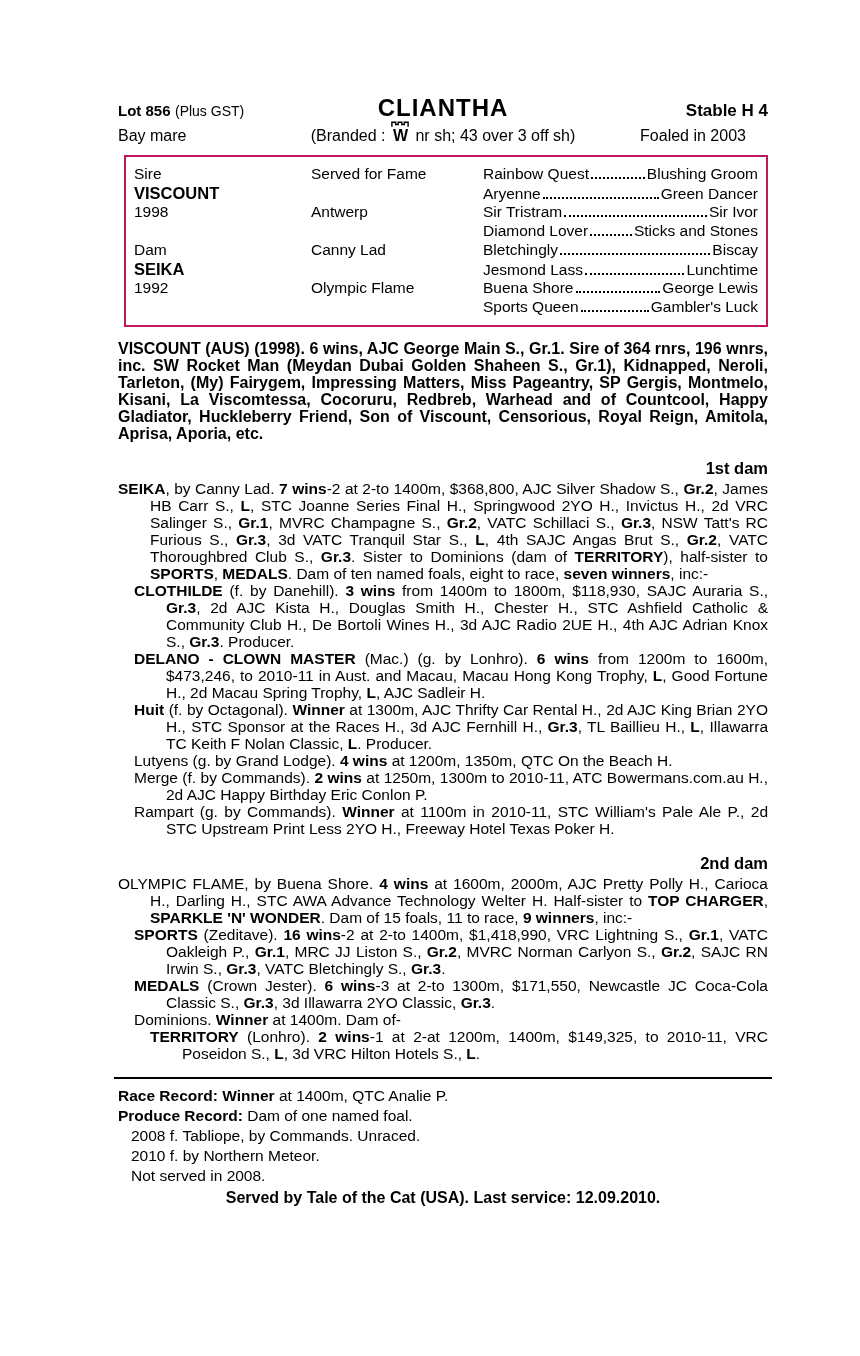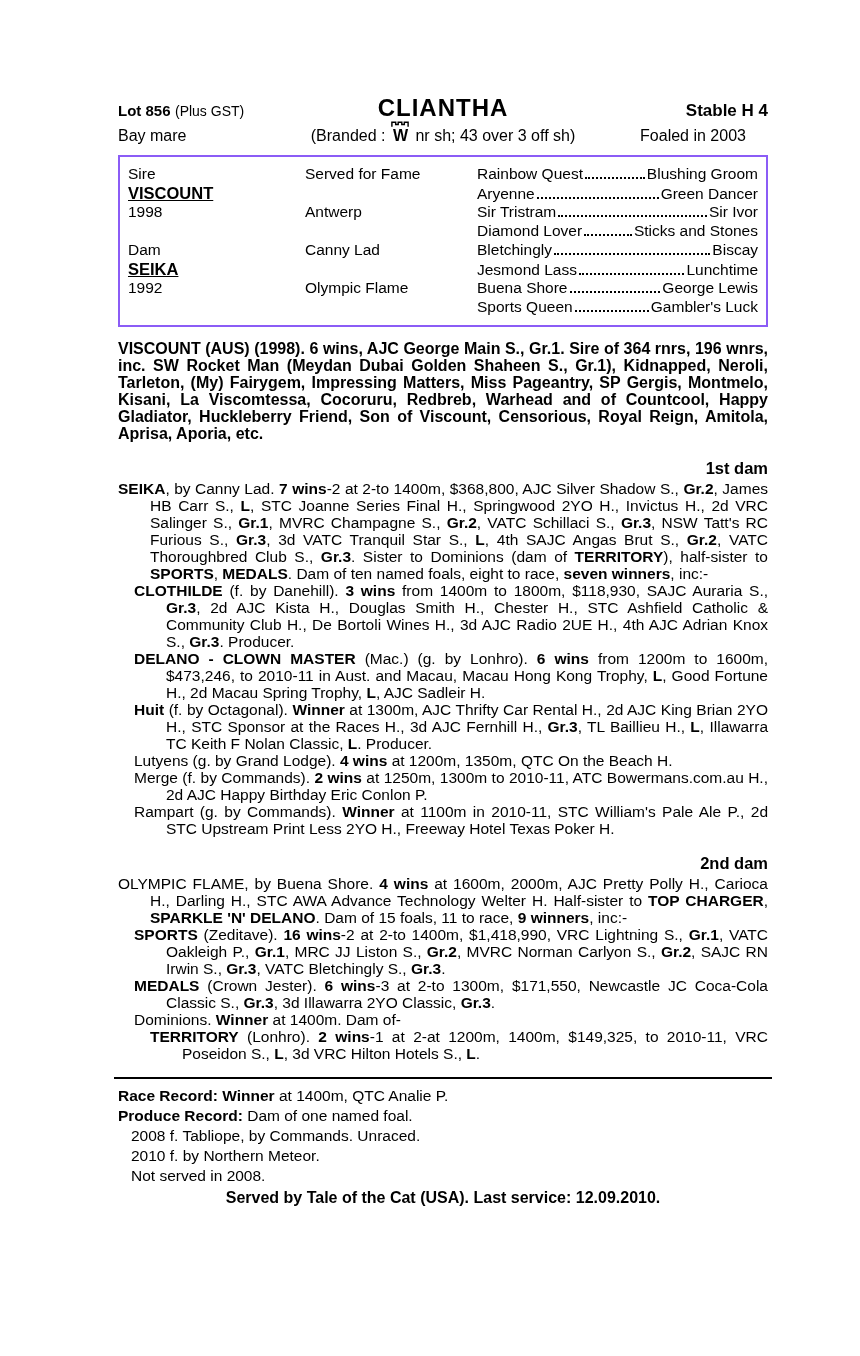--- a/index.html
+++ b/index.html
@@ -17,28 +17,28 @@
   .horse-name{flex:1;text-align:center;font-weight:bold;font-size:24px;letter-spacing:1px;}
   .info-row{display:flex;align-items:baseline;margin-top:5px;font-size:16px;}
   .info-row .side{width:150px;}
   .info-row .side.right{text-align:center;width:150px;}
   .info-row .mid{flex:1;text-align:center;}
   .brand{position:relative;display:inline-block;font-weight:bold;margin:0 3px;}
   .brand .crown{position:absolute;top:-6px;left:50%;transform:translateX(-50%);
                 width:18px;height:6px;}
 
   
-  .ped{border:2px solid #8b5cf6;margin-top:10px;padding:8px 8px 8px 8px;}
+  .ped{border:2px solid #be185d;margin-top:10px;padding:8px 8px 8px 8px;margin-left:6px;}
   .p-row{display:flex;align-items:baseline;height:19px;font-size:15.5px;}
   .p-c1{width:177px;flex:none;}
   .p-c2{width:172px;flex:none;}
   .p-c3{flex:1;display:flex;align-items:baseline;min-width:0;}
   .p-c3 .leader{flex:1;border-bottom:2px dotted #000;margin:0 2px 3px 2px;min-width:8px;}
   .bold{font-weight:bold;}
-  .p-name{font-size:16.5px;text-decoration:underline;}
+  .p-name{font-size:16.5px;}
 
   
   .sire-blurb{margin-top:13px;font-weight:bold;font-size:16px;line-height:17px;
               text-align:justify;}
 
   
   .sec-head{font-weight:bold;font-size:16.5px;margin:17px 0 2px 0;text-align:right;}
   .para{font-size:15.5px;line-height:17px;text-align:justify;}
   .lv0{padding-left:32px;text-indent:-32px;}
   .lv1{padding-left:48px;text-indent:-32px;}
@@ -158,21 +158,21 @@
     <div class="para lv1"><b>CLOTHILDE</b> (f. by Danehill). <b>3 wins</b> from 1400m to 1800m, $118,930, SAJC Auraria S., <b>Gr.3</b>, 2d AJC Kista H., Douglas Smith H., Chester H., STC Ashfield Catholic &amp; Community Club H., De Bortoli Wines H., 3d AJC Radio 2UE H., 4th AJC Adrian Knox S., <b>Gr.3</b>. Producer.</div>
     <div class="para lv1"><b>DELANO - CLOWN MASTER</b> (Mac.) (g. by Lonhro). <b>6 wins</b> from 1200m to 1600m, $473,246, to 2010-11 in Aust. and Macau, Macau Hong Kong Trophy, <b>L</b>, Good Fortune H., 2d Macau Spring Trophy, <b>L</b>, AJC Sadleir H.</div>
     <div class="para lv1"><b>Huit</b> (f. by Octagonal). <b>Winner</b> at 1300m, AJC Thrifty Car Rental H., 2d AJC King Brian 2YO H., STC Sponsor at the Races H., 3d AJC Fernhill H., <b>Gr.3</b>, TL Baillieu H., <b>L</b>, Illawarra TC Keith F Nolan Classic, <b>L</b>. Producer.</div>
     <div class="para lv1">Lutyens (g. by Grand Lodge). <b>4 wins</b> at 1200m, 1350m, QTC On the Beach H.</div>
     <div class="para lv1">Merge (f. by Commands). <b>2 wins</b> at 1250m, 1300m to 2010-11, ATC Bowermans.com.au H., 2d AJC Happy Birthday Eric Conlon P.</div>
     <div class="para lv1">Rampart (g. by Commands). <b>Winner</b> at 1100m in 2010-11, STC William's Pale Ale P., 2d STC Upstream Print Less 2YO H., Freeway Hotel Texas Poker H.</div>
   </div>
 
   <div>
     <div class="sec-head">2nd dam</div>
-    <div class="para lv0">OLYMPIC FLAME, by Buena Shore. <b>4 wins</b> at 1600m, 2000m, AJC Pretty Polly H., Carioca H., Darling H., STC AWA Advance Technology Welter H. Half-sister to <b>TOP CHARGER</b>, <b>SPARKLE 'N' DELANO</b>. Dam of 15 foals, 11 to race, <b>9 winners</b>, inc:-</div>
+    <div class="para lv0">OLYMPIC FLAME, by Buena Shore. <b>4 wins</b> at 1600m, 2000m, AJC Pretty Polly H., Carioca H., Darling H., STC AWA Advance Technology Welter H. Half-sister to <b>TOP CHARGER</b>, <b>SPARKLE 'N' WONDER</b>. Dam of 15 foals, 11 to race, <b>9 winners</b>, inc:-</div>
     <div class="para lv1"><b>SPORTS</b> (Zeditave). <b>16 wins</b>-2 at 2-to 1400m, $1,418,990, VRC Lightning S., <b>Gr.1</b>, VATC Oakleigh P., <b>Gr.1</b>, MRC JJ Liston S., <b>Gr.2</b>, MVRC Norman Carlyon S., <b>Gr.2</b>, SAJC RN Irwin S., <b>Gr.3</b>, VATC Bletchingly S., <b>Gr.3</b>.</div>
     <div class="para lv1"><b>MEDALS</b> (Crown Jester). <b>6 wins</b>-3 at 2-to 1300m, $171,550, Newcastle JC Coca-Cola Classic S., <b>Gr.3</b>, 3d Illawarra 2YO Classic, <b>Gr.3</b>.</div>
     <div class="para lv1">Dominions. <b>Winner</b> at 1400m. Dam of-</div>
     <div class="para lv2"><b>TERRITORY</b> (Lonhro). <b>2 wins</b>-1 at 2-at 1200m, 1400m, $149,325, to 2010-11, VRC Poseidon S., <b>L</b>, 3d VRC Hilton Hotels S., <b>L</b>.</div>
   </div>
 
   <hr class="rule">
   <div class="records">
     <div><b>Race Record: Winner</b> at 1400m, QTC Analie P.</div>
     <div><b>Produce Record:</b> Dam of one named foal.</div>

